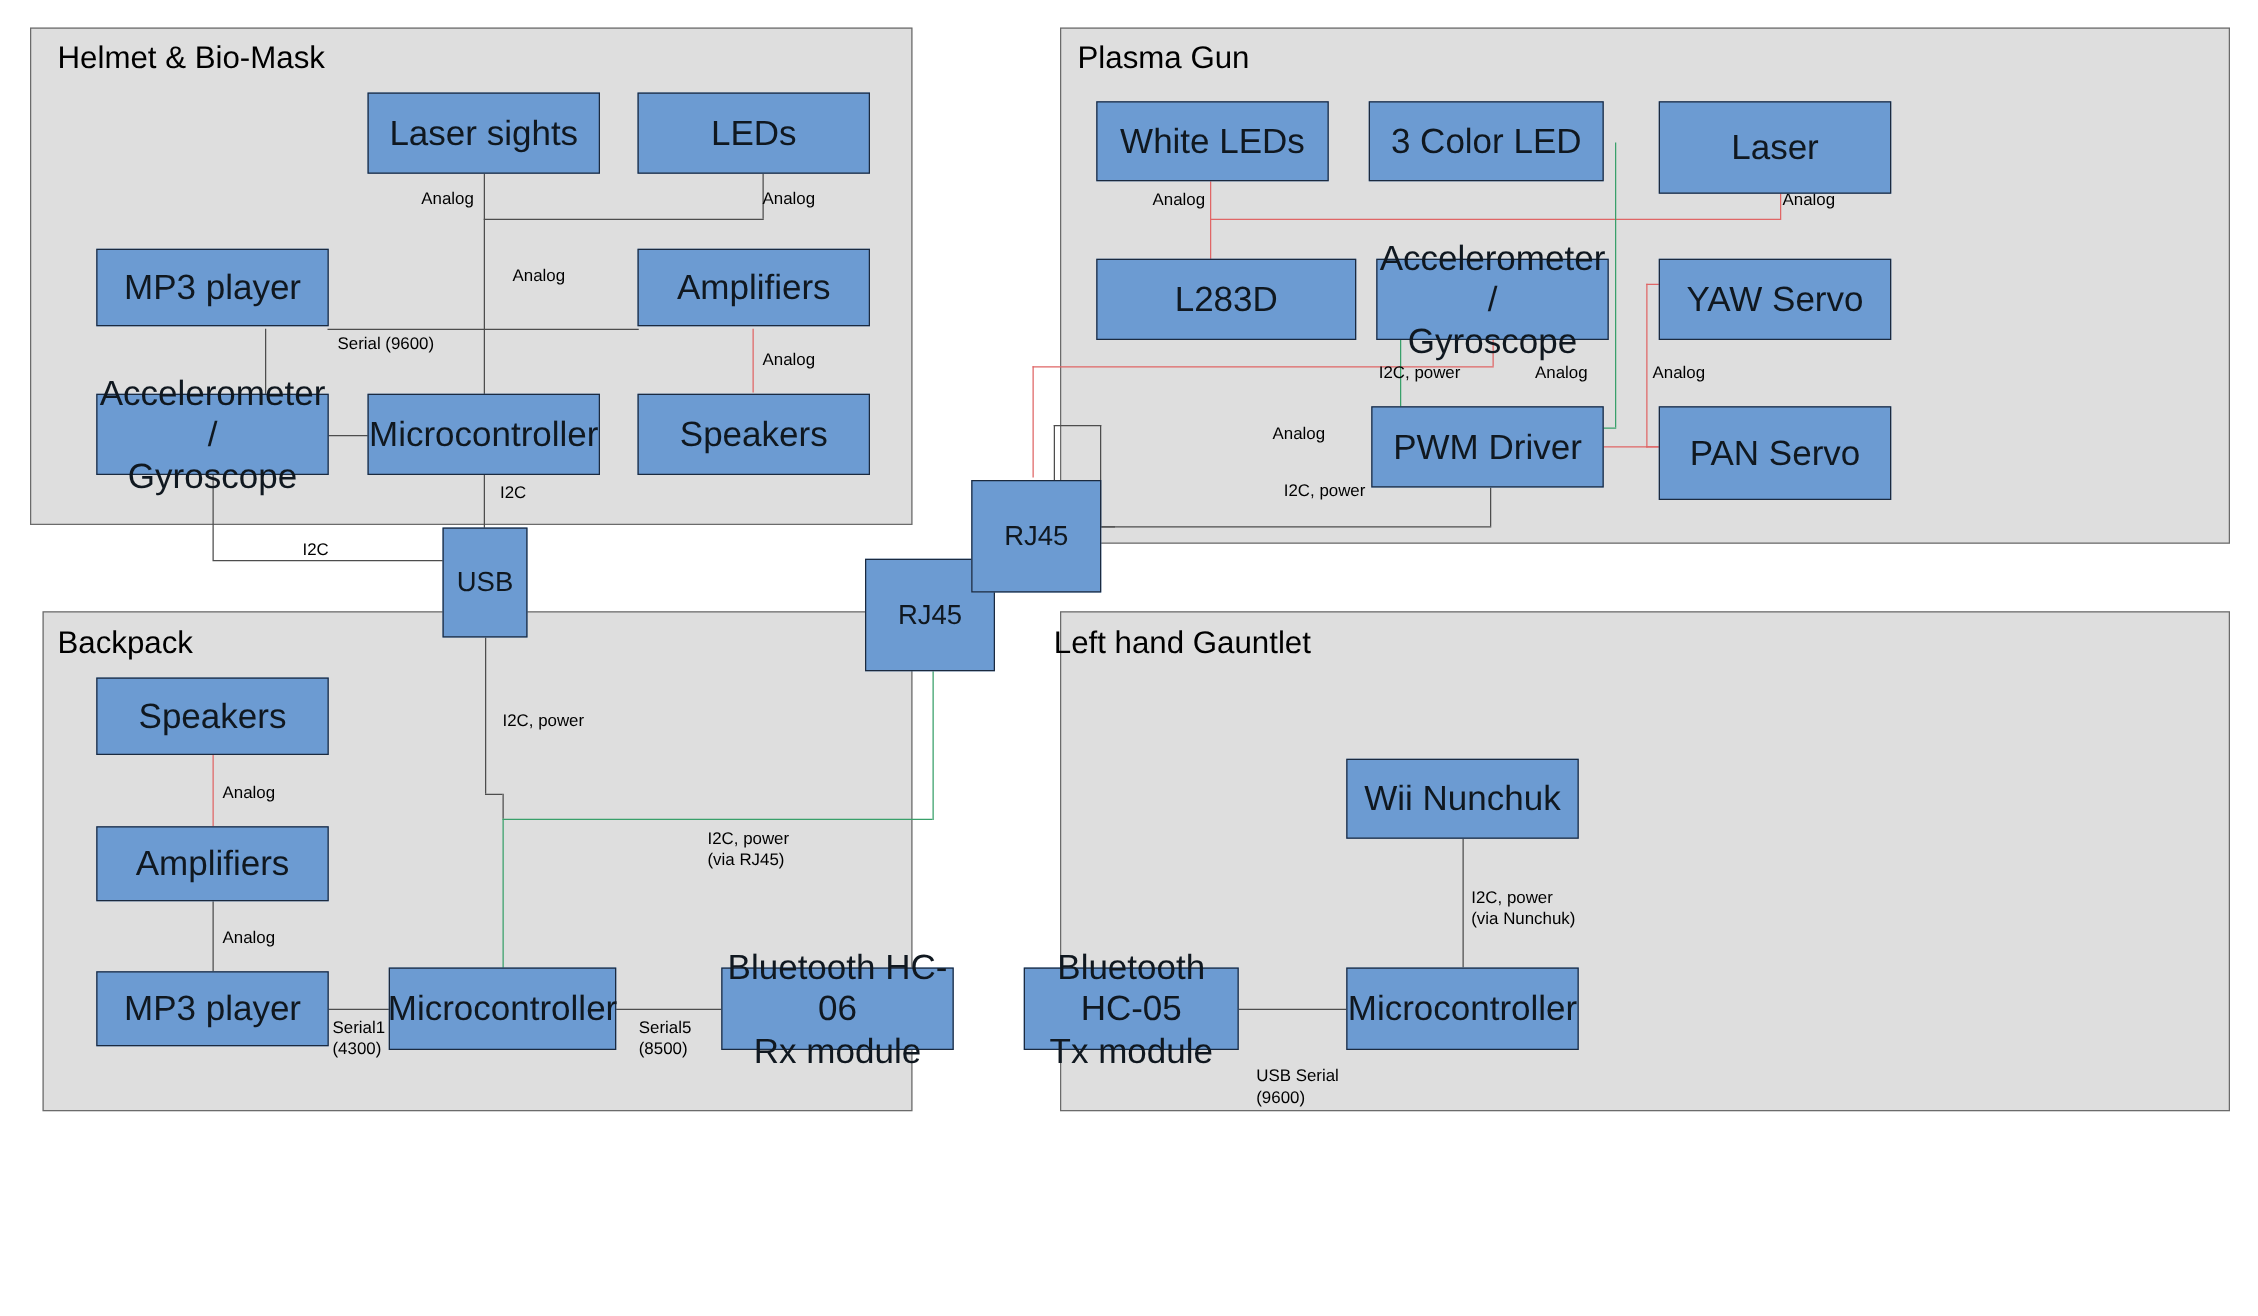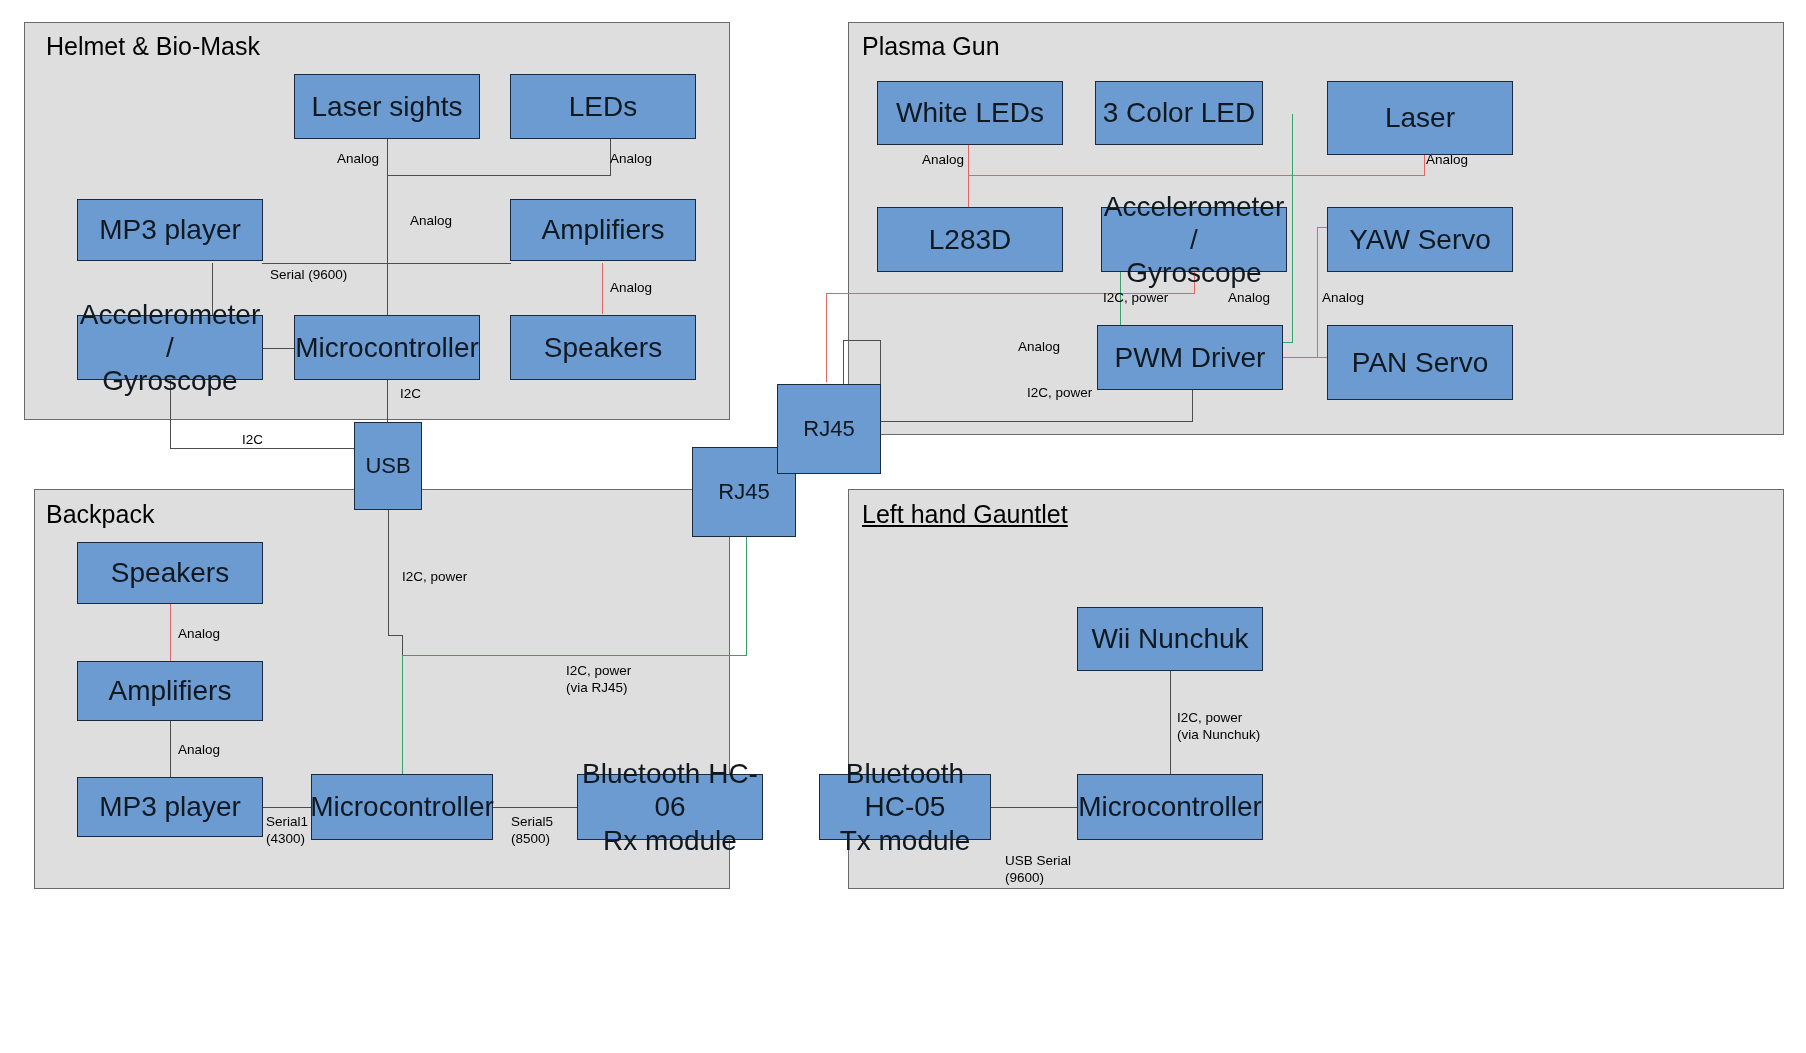--- a/index.html
+++ b/index.html
@@ -96,23 +96,23 @@
 
   <div class="lbl" style="left:922px;top:152px;">Analog</div>
   <div class="lbl" style="left:1426px;top:152px;">Analog</div>
   <div class="lbl" style="left:1103px;top:290px;">I2C, power</div>
   <div class="lbl" style="left:1228px;top:290px;">Analog</div>
   <div class="lbl" style="left:1322px;top:290px;">Analog</div>
   <div class="lbl" style="left:1018px;top:339px;">Analog</div>
   <div class="lbl" style="left:1027px;top:385px;">I2C, power</div>
 
   <div class="node" style="left:877px;top:81px;width:186px;height:64px;">White LEDs</div>
-  <div class="node" style="left:1095px;top:81px;width:168px;height:64px;">3 Color LED</div>
+  <div class="node" style="left:1095px;top:81px;width:188px;height:64px;">3 Color LED</div>
   <div class="node" style="left:1327px;top:81px;width:186px;height:74px;">Laser</div>
-  <div class="node" style="left:877px;top:207px;width:186px;height:65px;">L283D</div>
+  <div class="node" style="left:877px;top:207px;width:208px;height:65px;">L283D</div>
   <div class="node" style="left:1101px;top:207px;width:186px;height:65px;white-space:pre-line;">Accelerometer /
 Gyroscope</div>
   <div class="node" style="left:1327px;top:207px;width:186px;height:65px;">YAW Servo</div>
   <div class="node" style="left:1097px;top:325px;width:186px;height:65px;">PWM Driver</div>
   <div class="node" style="left:1327px;top:325px;width:186px;height:75px;">PAN Servo</div>
 
   <div class="edge h" style="left:878px;top:421px;width:14px;"></div>
 
   <div class="edge v" style="left:388px;top:510px;height:125px;"></div>
   <div class="edge h" style="left:388px;top:635px;width:14px;"></div>
@@ -158,15 +158,15 @@
 Tx module</div>
   <div class="node" style="left:1077px;top:774px;width:186px;height:66px;">Microcontroller</div>
 
   <div class="node sq" style="left:354px;top:422px;width:68px;height:88px;">USB</div>
   <div class="node sq" style="left:692px;top:447px;width:104px;height:90px;">RJ45</div>
   <div class="node sq" style="left:777px;top:384px;width:104px;height:90px;">RJ45</div>
 
   <div class="panel-title" style="left:46px;top:32px;">Helmet &amp; Bio-Mask</div>
   <div class="panel-title" style="left:862px;top:32px;">Plasma Gun</div>
   <div class="panel-title" style="left:46px;top:500px;">Backpack</div>
-  <div class="panel-title" style="left:862px;top:500px;text-decoration:underline;">Left hand Gauntlet</div>
+  <div class="panel-title" style="left:843px;top:500px;">Left hand Gauntlet</div>
 
 </div>
 
 </body></html>

